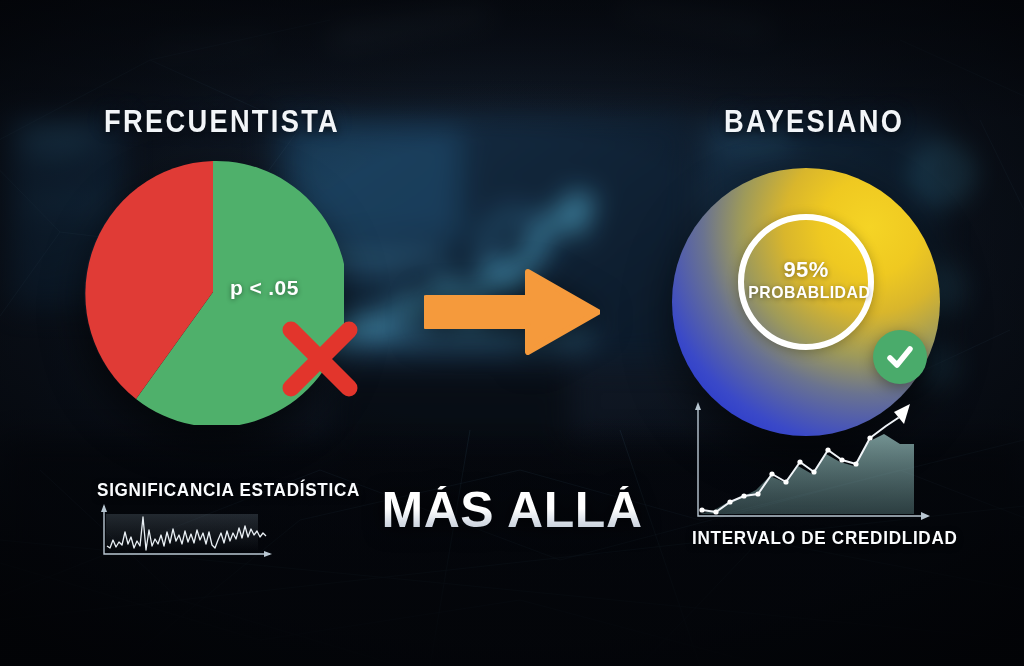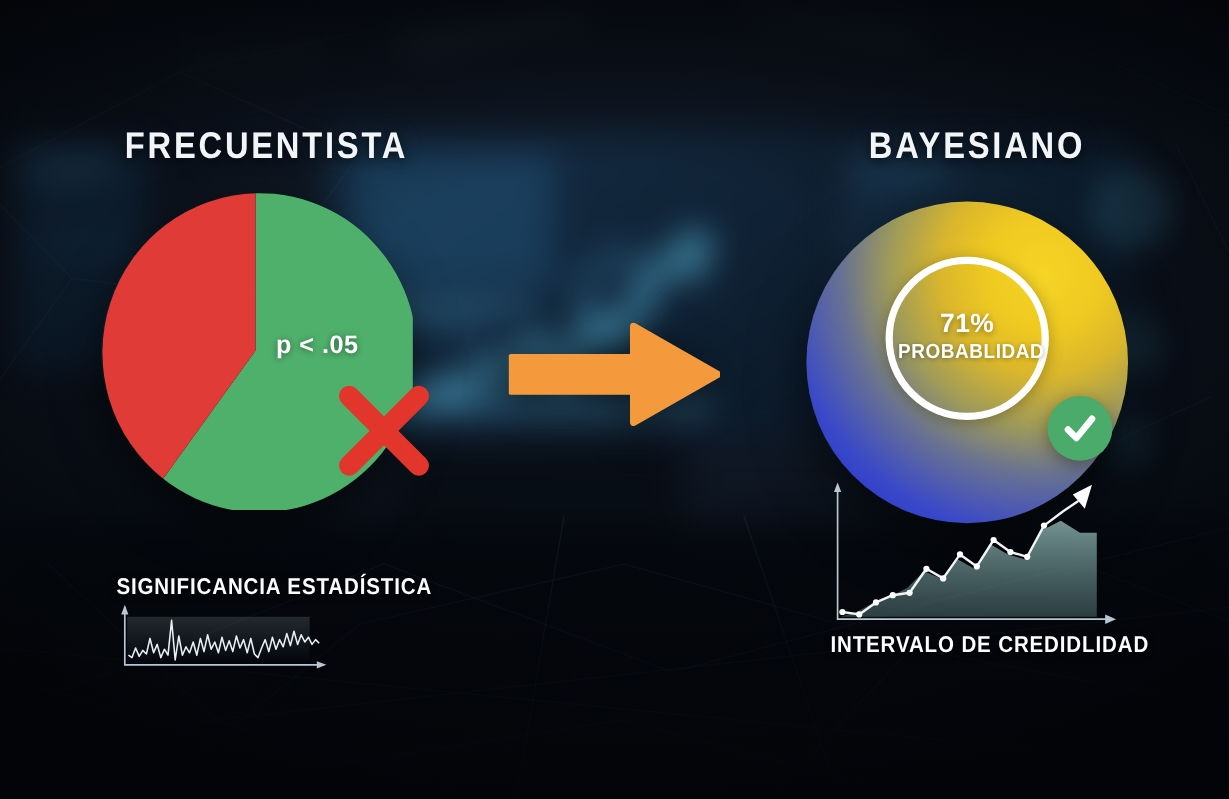--- a/index.html
+++ b/index.html
@@ -212,21 +212,21 @@
 <svg id="arrow-center" width="176" height="92" viewBox="0 0 176 92">
   <path d="M2 32 L104 32 L104 6 L174 46 L104 86 L104 60 L2 60 Z" fill="#f59a3c" stroke="#f59a3c" stroke-width="6" stroke-linejoin="round"></path>
 </svg>
 
 <div class="hdr" style="left:724px; top:104px;">BAYESIANO</div>
 
 <div id="orb-wrap">
   <div id="orb"></div>
   <div id="orb-ring">
     <div id="ring-text">
-      <span id="ring-pct">71%</span>
+      <span id="ring-pct">95%</span>
       <span id="ring-word">PROBABLIDAD</span>
     </div>
   </div>
   <div id="check-badge">
     <svg width="32" height="32" viewBox="0 0 32 32">
       <polyline points="6,17 13,24 26,8" fill="none" stroke="#ffffff" stroke-width="5.5" stroke-linecap="round" stroke-linejoin="round"></polyline>
     </svg>
   </div>
 </div>
 
@@ -263,13 +263,14 @@
       <circle cx="168" cy="66" r="2.6"></circle>
     <circle cx="182" cy="40" r="2.6"></circle>
   </g>
 
   <polygon points="222,6 206,14 216,26" fill="#ffffff"></polygon>
 </svg>
 
 <div class="cap" style="left:692px; top:527px;">INTERVALO DE CREDIDLIDAD</div>
 
 <div id="main-title">
+  <span>MÁS ALLÁ</span>
 </div>
 
 </body></html>

